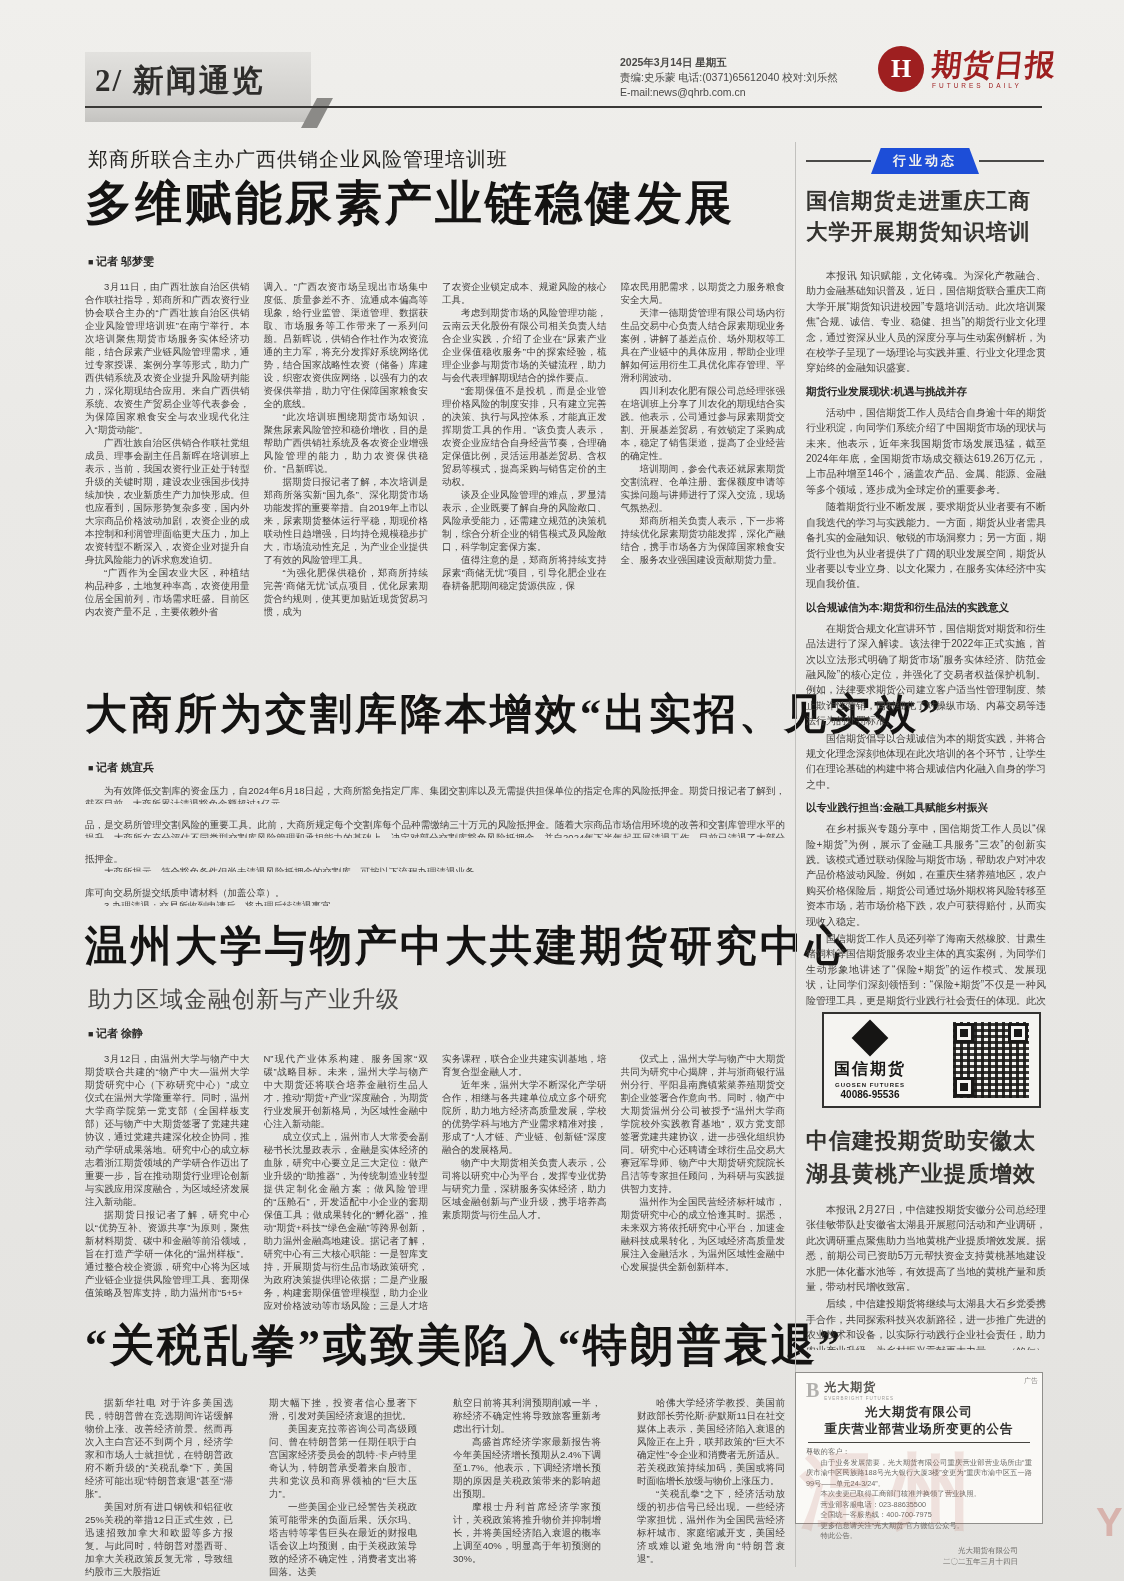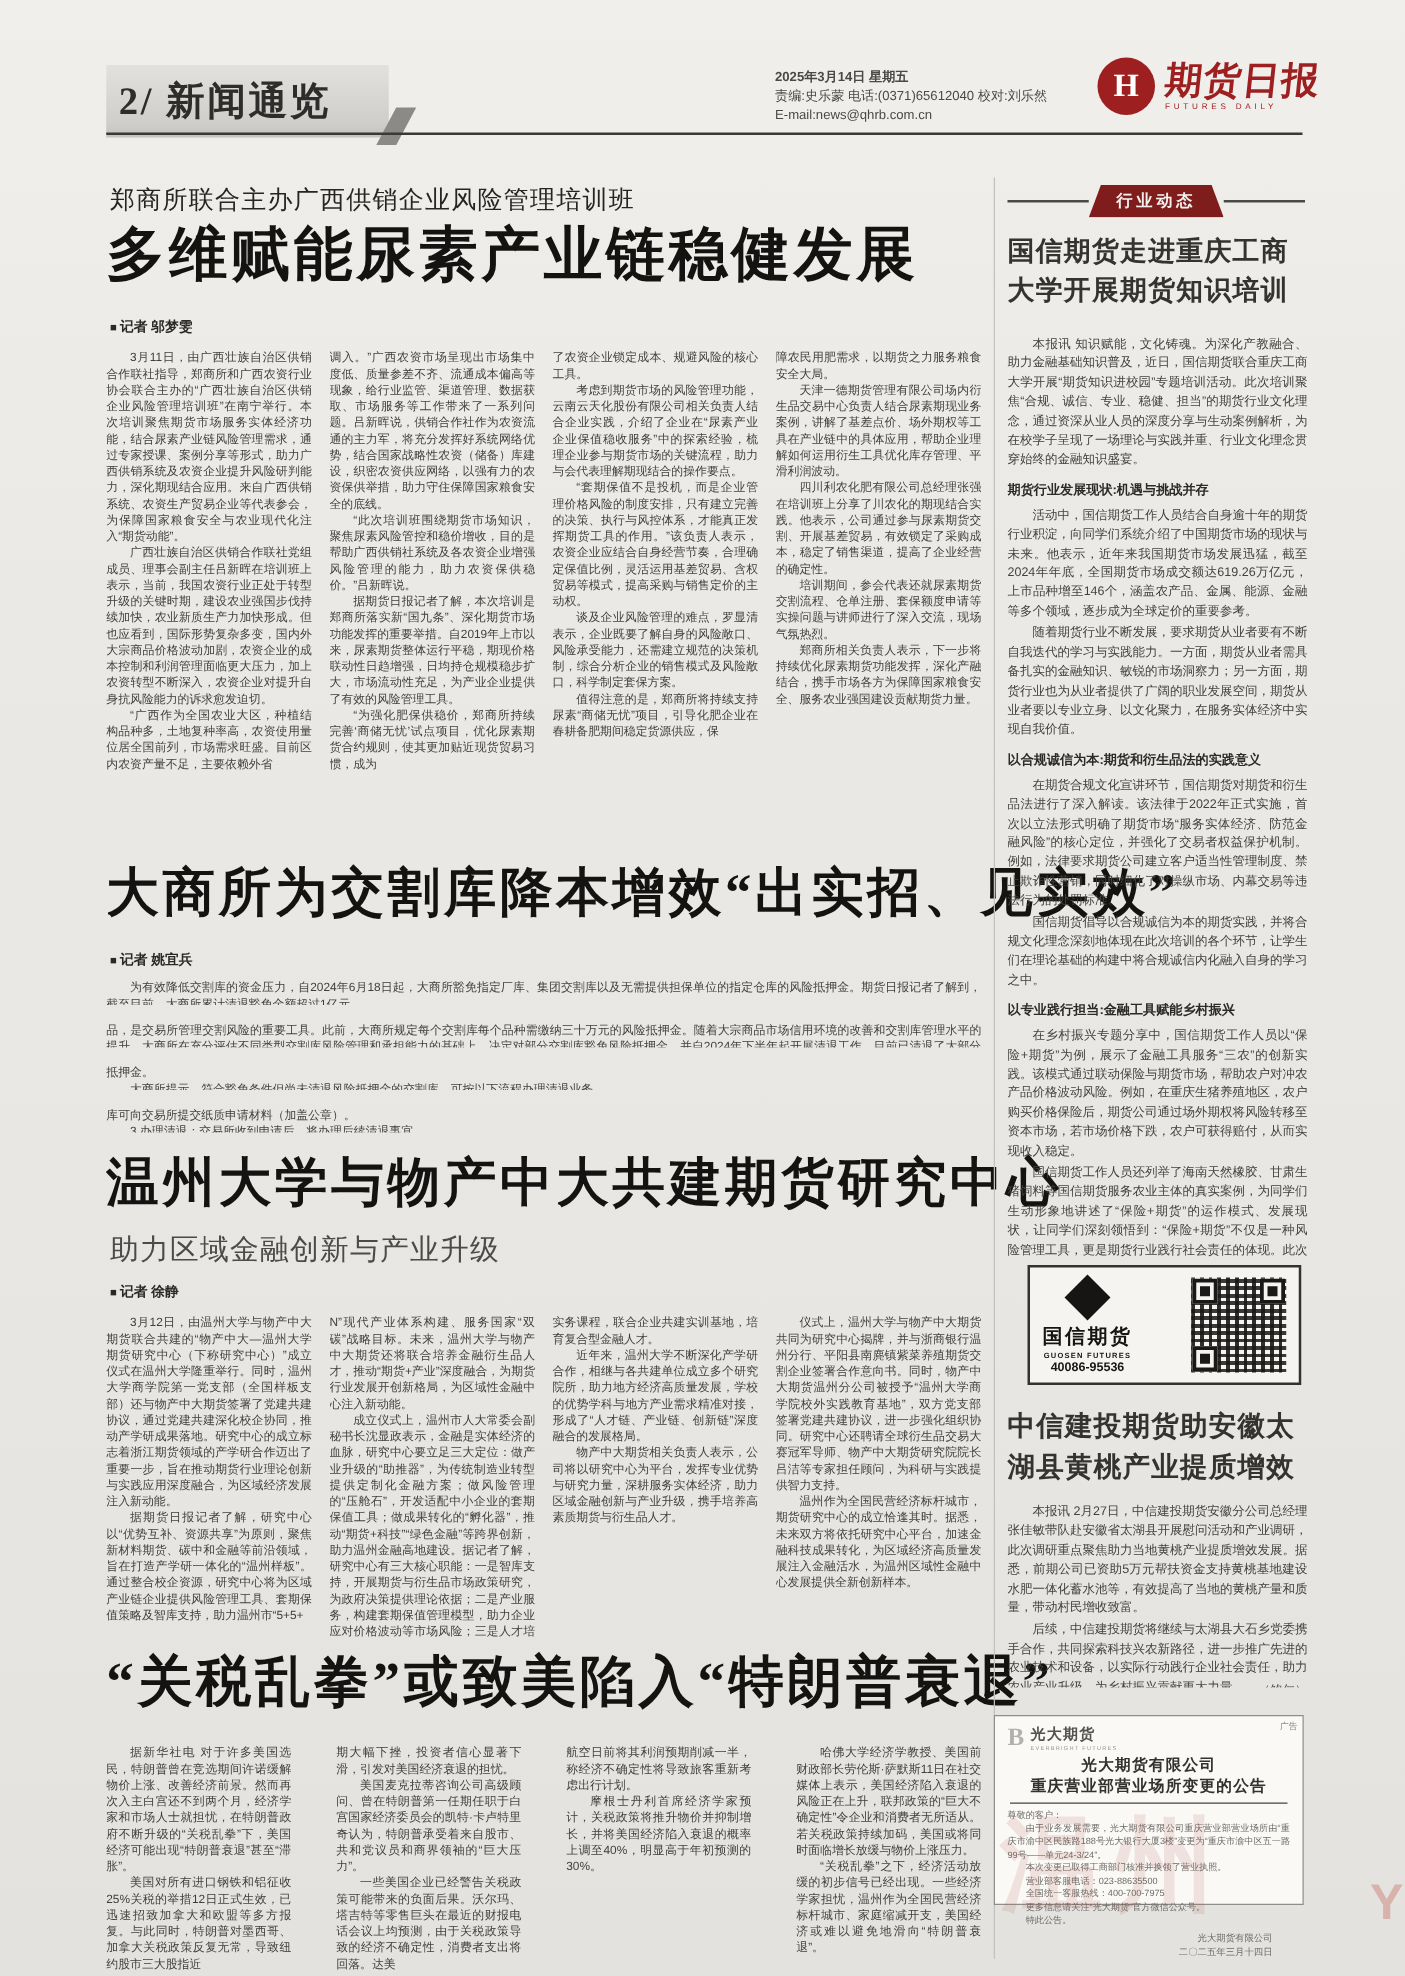--- a/index.html
+++ b/index.html
@@ -5,21 +5,21 @@
   html,body{margin:0;padding:0;}
   body{
     width:1124px;height:1581px;position:relative;overflow:hidden;
     font-family:"Liberation Sans","DejaVu Sans",sans-serif;
     background:linear-gradient(180deg,#f0efec 0%,#eae9e6 30%,#e7e6e3 70%,#e3e2df 100%);
     color:#3c3b39;
   }
   .abs{position:absolute;}
   
   .pagebox{
-    display:inline-block;padding:8px 46px 8px 10px;
+    display:inline-block;padding:8px 46px 20px 10px;
     background:linear-gradient(180deg,#e2e1de 0%,#cfcecb 80%,#c4c3c0 100%);
     font-size:31px;font-weight:bold;color:#2e2d2b;letter-spacing:2px;
     font-family:"Liberation Serif",serif;position:relative;
   }
   .pagebox::after{
     content:"";position:absolute;right:-14px;bottom:-6px;width:16px;height:30px;
     background:#8b8a87;transform:skewX(-28deg);
   }
   .header-rule{left:85px;top:106px;width:957px;height:2px;background:#3a3937;}
   .masthead-meta{left:620px;top:55px;font-size:10.5px;line-height:15px;color:#4a4947;}
@@ -46,21 +46,21 @@
   .byline::before{content:"■ ";font-size:9px;}
   .cols{display:flex;gap:14px;overflow:hidden;}
   .col{flex:1;overflow:hidden;}
   .col p{margin:0;font-size:9.5px;line-height:13px;text-align:justify;text-indent:2em;color:#413f3d;}
   .col.cont p:first-child{text-indent:0;}
   
   .v-divider{left:795px;top:142px;width:1px;height:1425px;background:#c2c1be;}
   .badge-row{display:flex;align-items:center;width:238px;}
   .badge-row .ln{flex:1;height:2px;background:#4b4a48;}
   .badge{
-    background:#7f1d1d;color:#f2f1ee;font-size:13px;font-weight:bold;letter-spacing:3px;
+    background:#1d4ed8;color:#f2f1ee;font-size:13px;font-weight:bold;letter-spacing:3px;
     padding:4px 22px;clip-path:polygon(9% 0,91% 0,100% 100%,0 100%);
   }
   .sb-title{font-size:21.5px;line-height:31px;font-weight:bold;color:#34332f;letter-spacing:1px;font-family:"Liberation Serif",serif;}
   .sb-body{width:240px;overflow:hidden;}
   .sb-body p{margin:0 0 2px 0;font-size:10px;line-height:15.4px;text-align:justify;text-indent:2em;color:#44423f;}
   .sb-body h4{margin:9px 0 6px 0;font-size:10.5px;color:#2c2b29;}
   .signoff{display:block;text-align:right;font-size:10px;color:#44423f;}
   
   .guosen-box{
     width:219px;height:96px;border:2px solid #333230;background:#f5f4f1;
@@ -208,20 +208,21 @@
       <p>据新华社电 对于许多美国选民，特朗普曾在竞选期间许诺缓解物价上涨、改善经济前景。然而再次入主白宫还不到两个月，经济学家和市场人士就担忧，在特朗普政府不断升级的“关税乱拳”下，美国经济可能出现“特朗普衰退”甚至“滞胀”。</p>
       <p>美国对所有进口钢铁和铝征收25%关税的举措12日正式生效，已迅速招致加拿大和欧盟等多方报复。与此同时，特朗普对墨西哥、加拿大关税政策反复无常，导致纽约股市三大股指近</p>
     </div>
   <div class="col cont">
       <p>期大幅下挫，投资者信心显著下滑，引发对美国经济衰退的担忧。</p>
       <p>美国麦克拉蒂咨询公司高级顾问、曾在特朗普第一任期任职于白宫国家经济委员会的凯特·卡卢特里奇认为，特朗普承受着来自股市、共和党议员和商界领袖的“巨大压力”。</p>
       <p>一些美国企业已经警告关税政策可能带来的负面后果。沃尔玛、塔吉特等零售巨头在最近的财报电话会议上均预测，由于关税政策导致的经济不确定性，消费者支出将回落。达美</p>
     </div>
   <div class="col cont">
       <p>航空日前将其利润预期削减一半，称经济不确定性将导致旅客重新考虑出行计划。</p>
+      <p>高盛首席经济学家最新报告将今年美国经济增长预期从2.4%下调至1.7%。他表示，下调经济增长预期的原因是关税政策带来的影响超出预期。</p>
       <p>摩根士丹利首席经济学家预计，关税政策将推升物价并抑制增长，并将美国经济陷入衰退的概率上调至40%，明显高于年初预测的30%。</p>
     </div>
   <div class="col">
       <p>哈佛大学经济学教授、美国前财政部长劳伦斯·萨默斯11日在社交媒体上表示，美国经济陷入衰退的风险正在上升，联邦政策的“巨大不确定性”令企业和消费者无所适从。若关税政策持续加码，美国或将同时面临增长放缓与物价上涨压力。</p>
       <p>“关税乱拳”之下，经济活动放缓的初步信号已经出现。一些经济学家担忧，温州作为全国民营经济标杆城市、家庭缩减开支，美国经济或难以避免地滑向“特朗普衰退”。</p>
     </div>
 </div>
 
 <div class="abs v-divider"></div>
 

